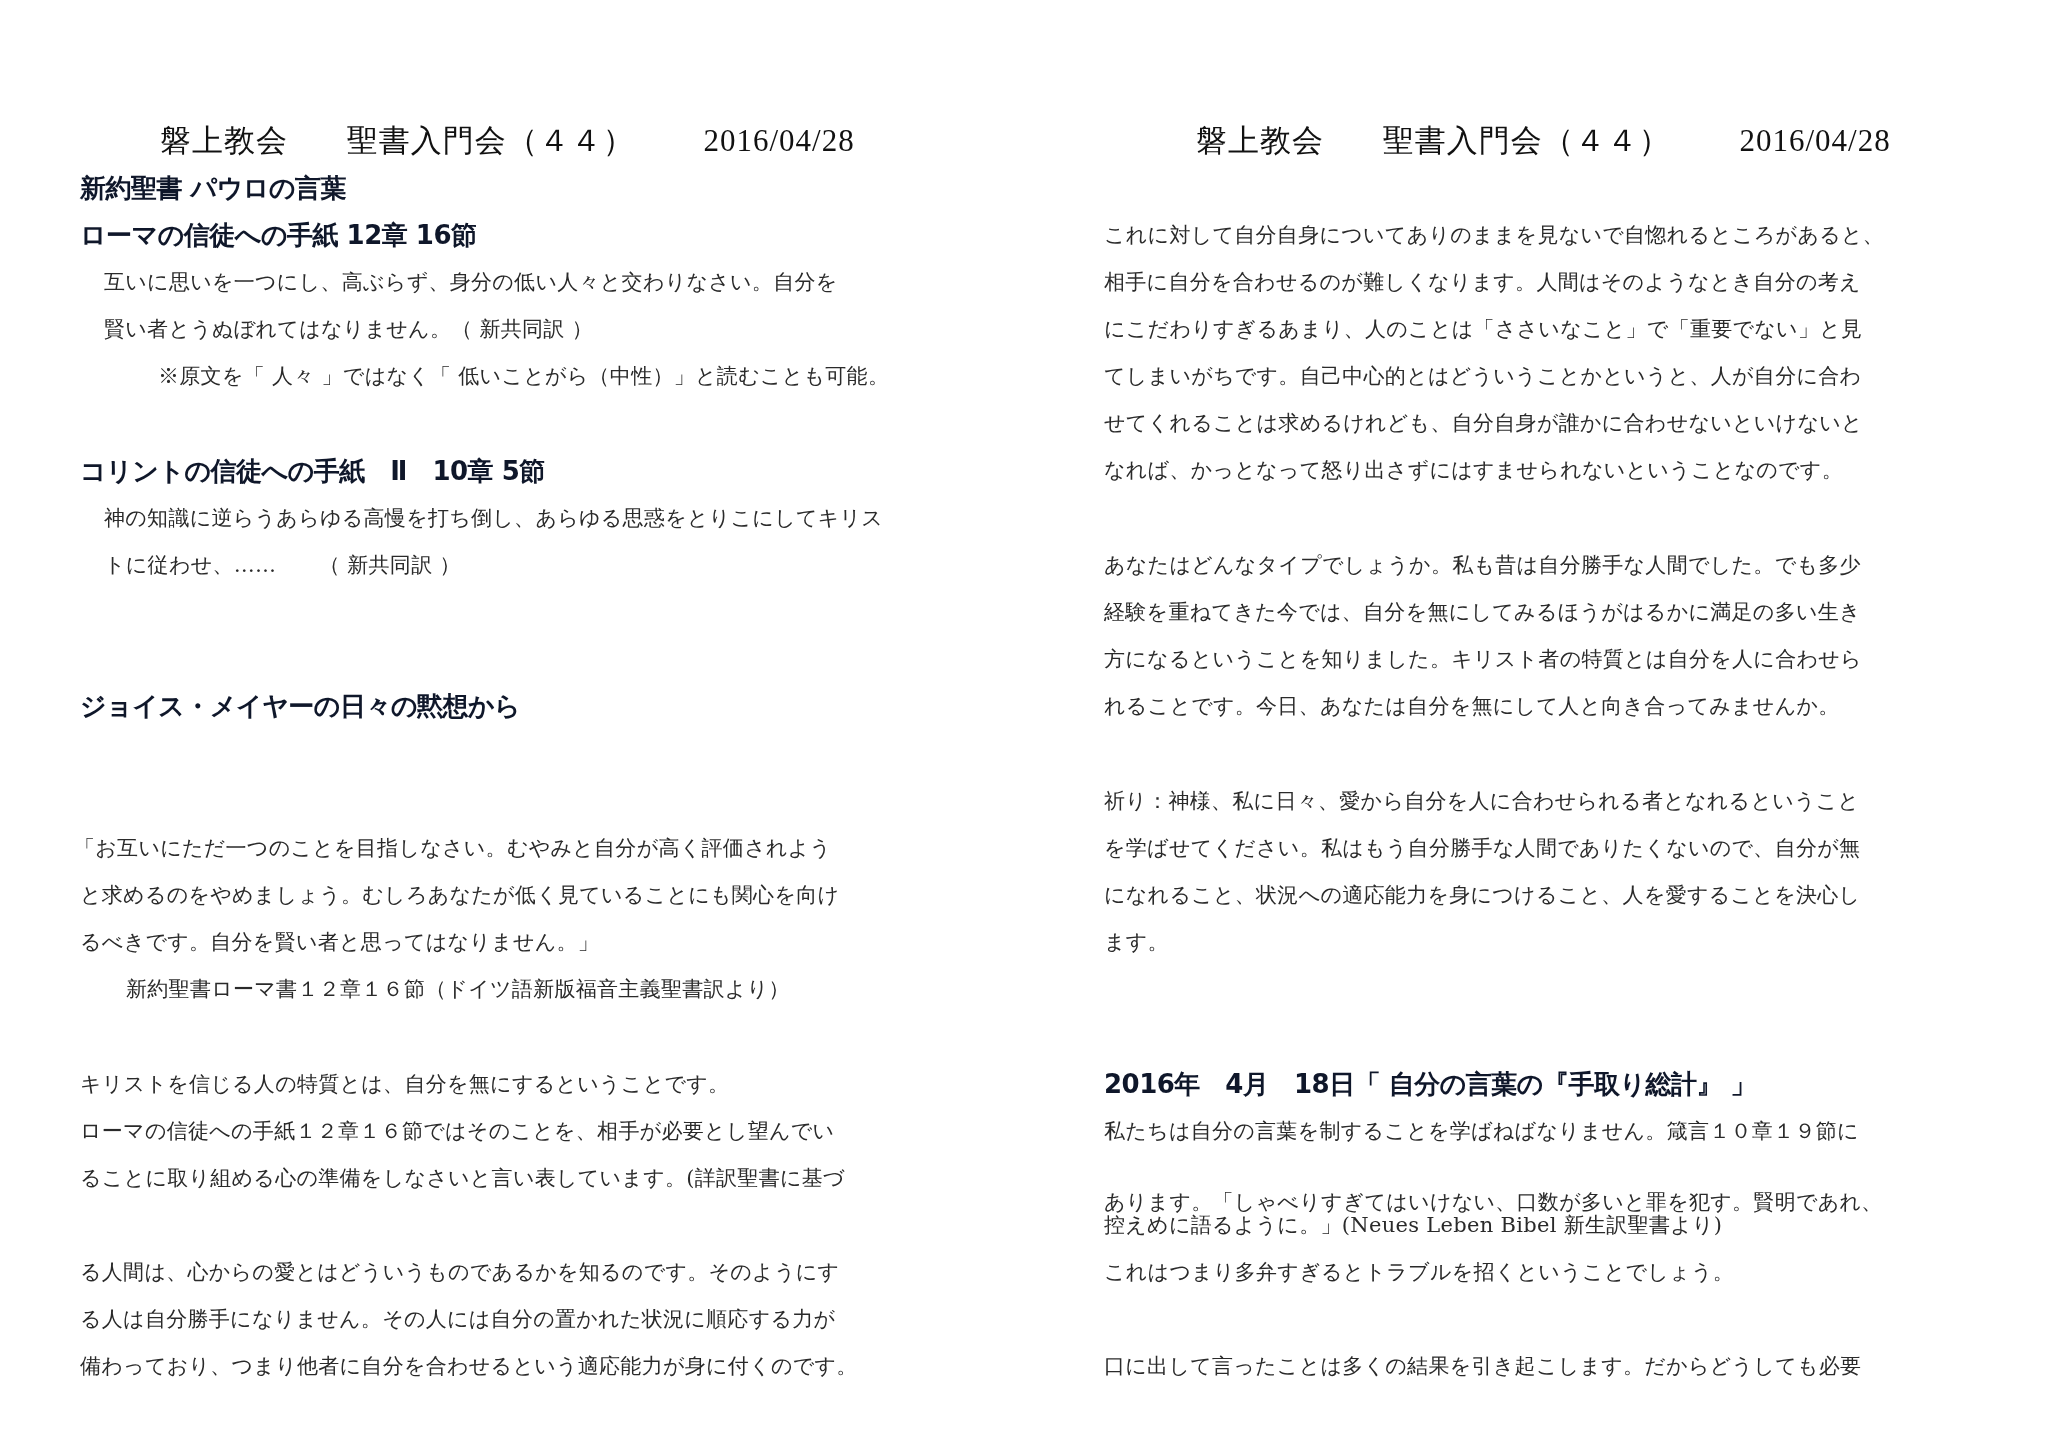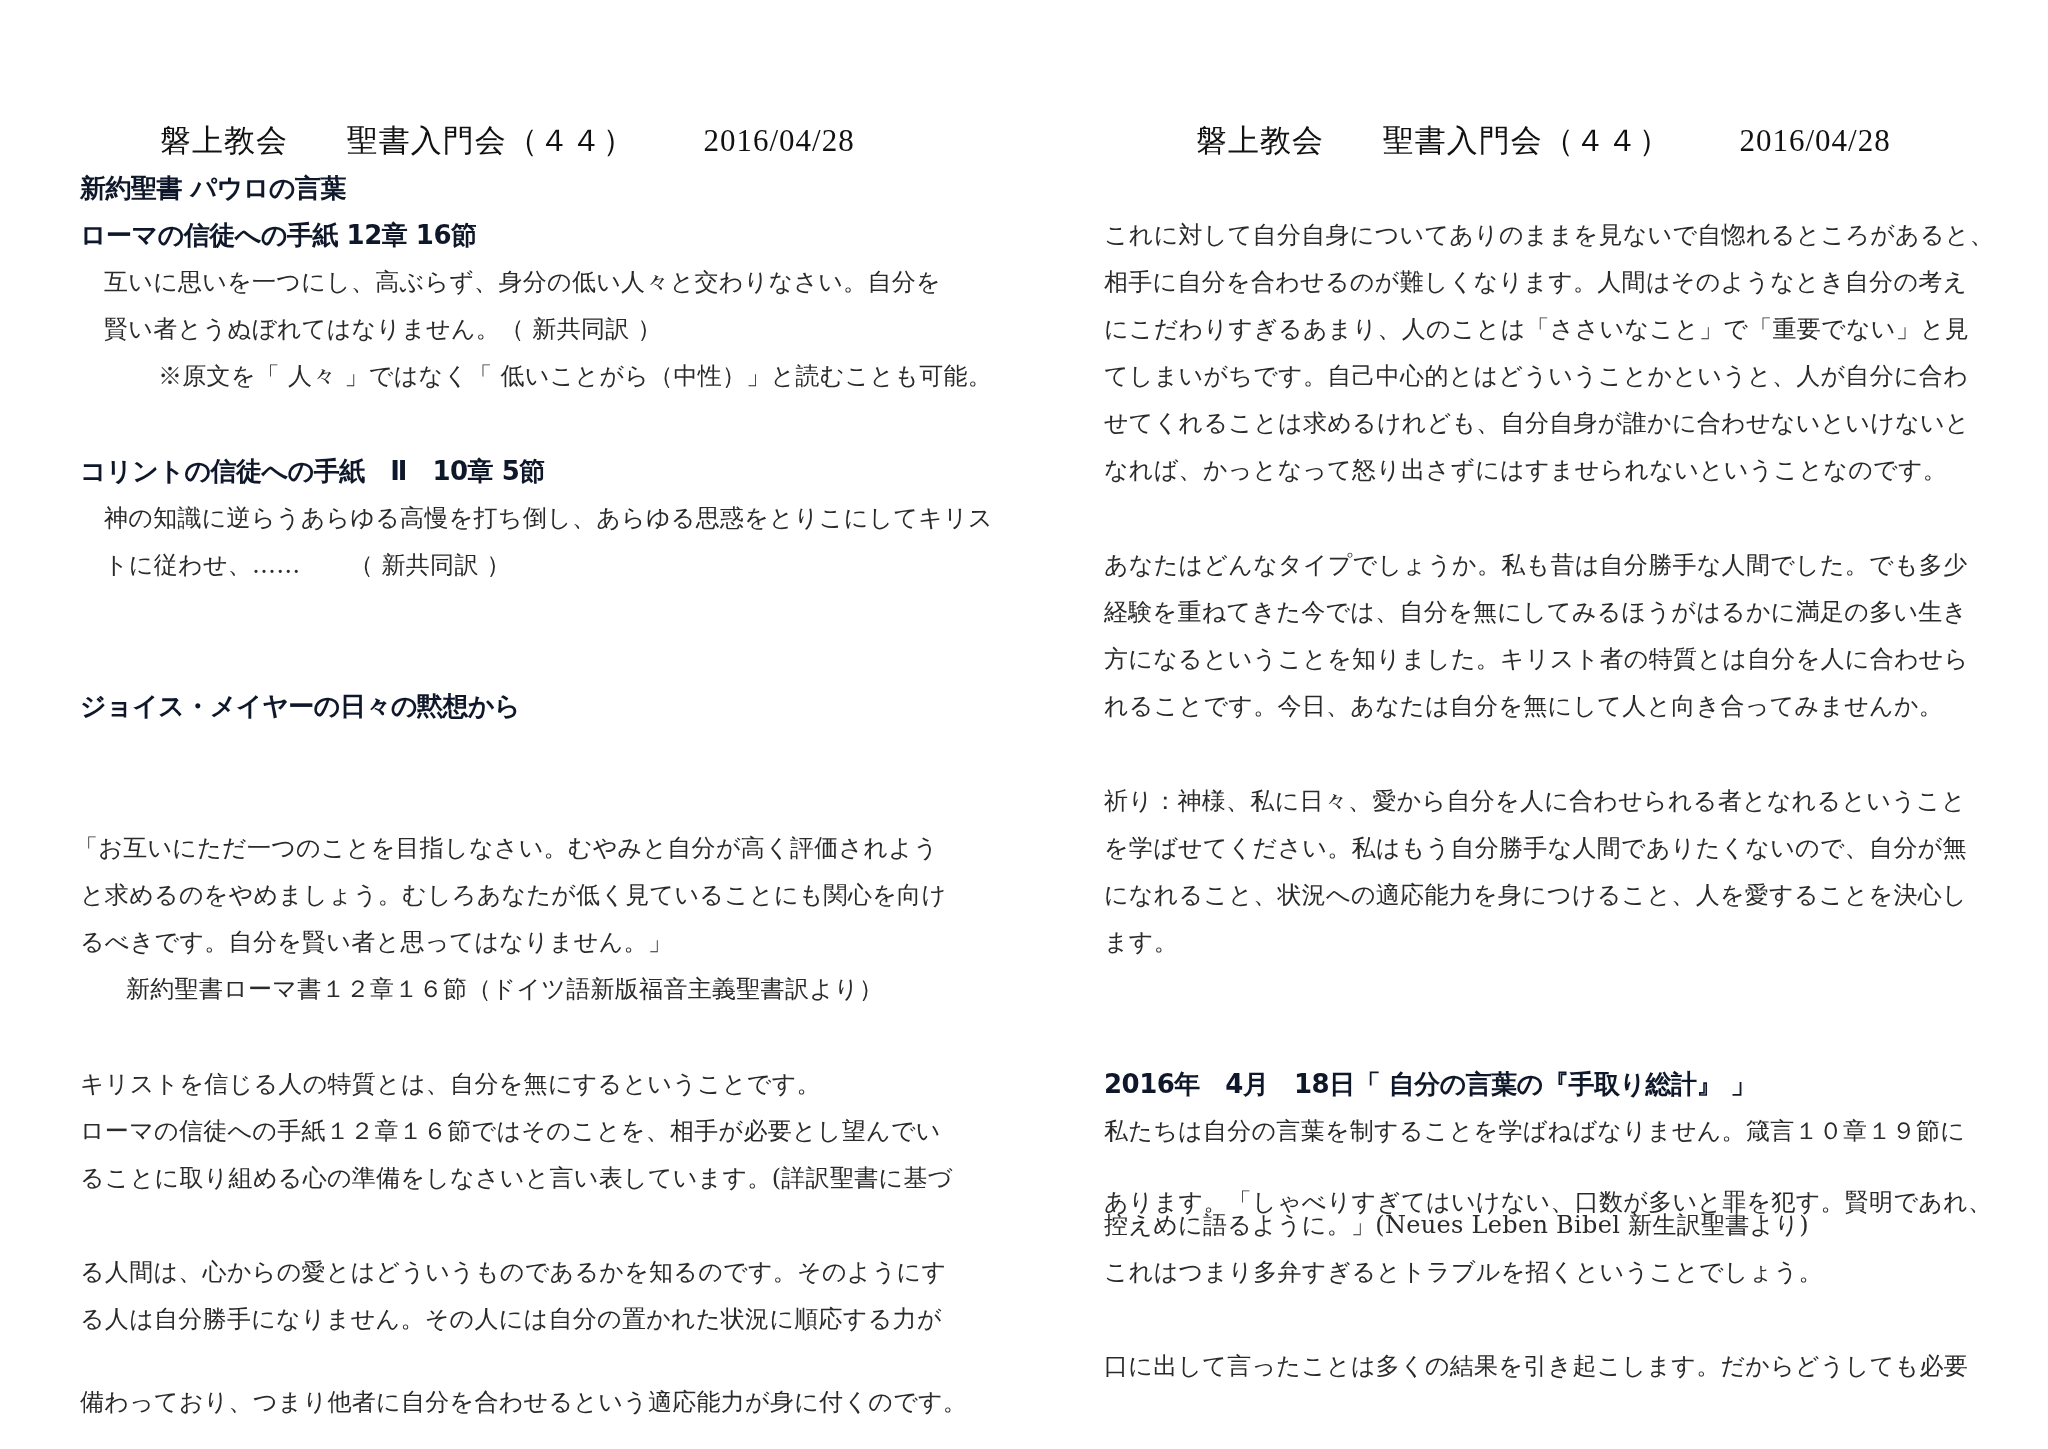--- a/index.html
+++ b/index.html
@@ -48,21 +48,21 @@
     }
     .heading {
       font-family: "DejaVu Sans", "Liberation Sans", sans-serif;
       font-weight: bold;
       font-size: 26px;
       color: #0f172a;
       letter-spacing: -0.5px;
     }
     .body-text {
       font-family: "DejaVu Serif", "Liberation Serif", serif;
-      font-size: 24px;
+      font-size: 21px;
       letter-spacing: 0.3px;
       color: #2a2a2a;
     }
   </style>
 </head>
 <body>
 
 <div class="page page-left">
   <div class="header">
     <span class="h-church">磐上教会</span>
@@ -86,21 +86,21 @@
   <div class="line body-text" style="left:74px; top:832px;">「お互いにただ一つのことを目指しなさい。むやみと自分が高く評価されよう</div>
   <div class="line body-text" style="left:80px; top:879px;">と求めるのをやめましょう。むしろあなたが低く見ていることにも関心を向け</div>
   <div class="line body-text" style="left:80px; top:926px;">るべきです。自分を賢い者と思ってはなりません。」</div>
   <div class="line body-text" style="left:126px; top:973px;text-align:center;">新約聖書ローマ書１２章１６節（ドイツ語新版福音主義聖書訳より）</div>
 
   <div class="line body-text" style="left:80px; top:1068px;">キリストを信じる人の特質とは、自分を無にするということです。</div>
   <div class="line body-text" style="left:80px; top:1115px;">ローマの信徒への手紙１２章１６節ではそのことを、相手が必要とし望んでい</div>
   <div class="line body-text" style="left:80px; top:1162px;">ることに取り組める心の準備をしなさいと言い表しています。(詳訳聖書に基づ</div>
   <div class="line body-text" style="left:80px; top:1256px;">る人間は、心からの愛とはどういうものであるかを知るのです。そのようにす</div>
   <div class="line body-text" style="left:80px; top:1303px;">る人は自分勝手になりません。その人には自分の置かれた状況に順応する力が</div>
-  <div class="line body-text" style="left:80px; top:1350px;margin-top:36px;">備わっており、つまり他者に自分を合わせるという適応能力が身に付くのです。</div>
+  <div class="line body-text" style="left:80px; top:1350px;">備わっており、つまり他者に自分を合わせるという適応能力が身に付くのです。</div>
 </div>
 
 <div class="page page-right">
   <div class="header">
     <span class="h-church">磐上教会</span>
     <span class="h-meeting">聖書入門会（４４）</span>
     <span class="h-date">2016/04/28</span>
   </div>
 
   <div class="line body-text" style="left:80px; top:219px;">これに対して自分自身についてありのままを見ないで自惚れるところがあると、</div>

